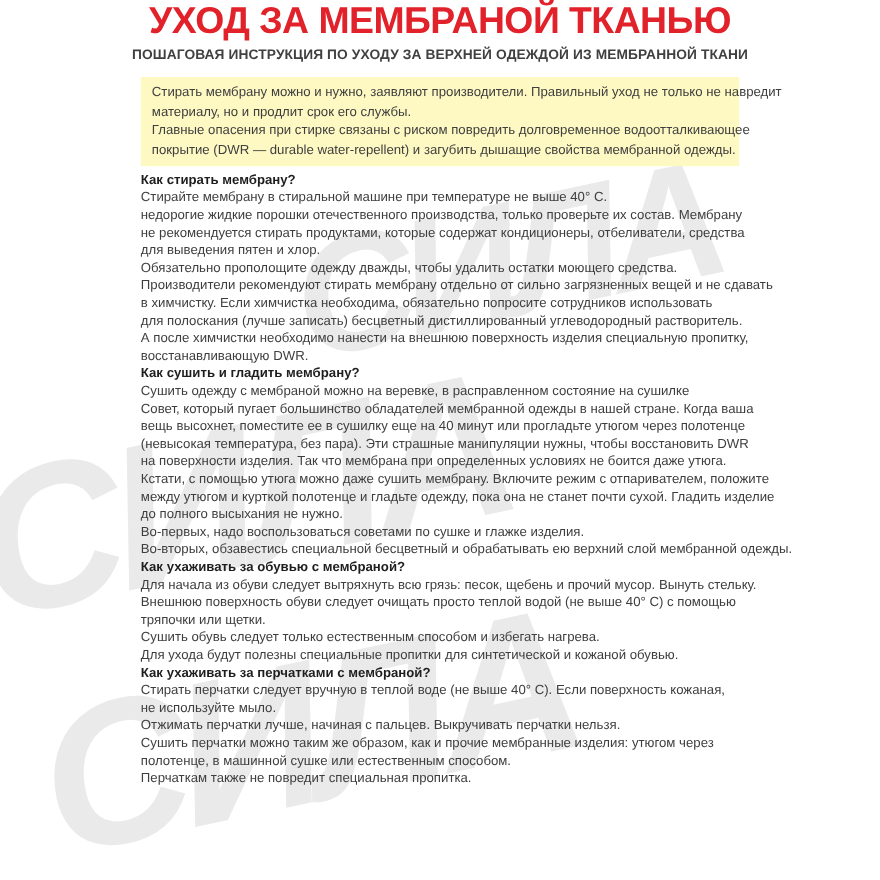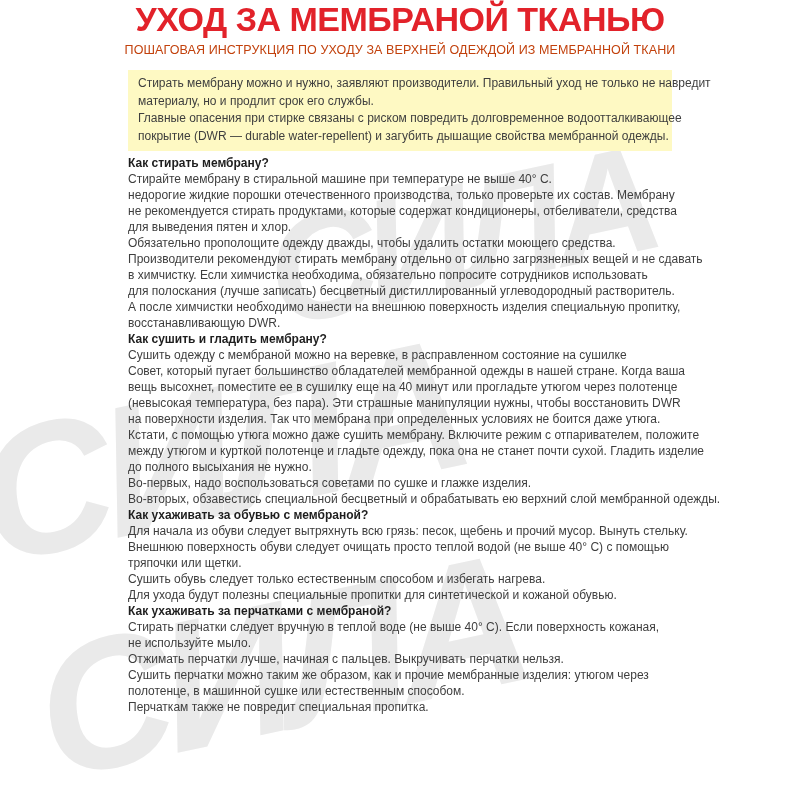--- a/index.html
+++ b/index.html
@@ -34,22 +34,22 @@
     margin: 0;
     font-size: 34px;
     line-height: 38px;
     font-weight: bold;
     letter-spacing: -0.5px;
     color: #e2222a;
   }
   .doc-subtitle {
     margin: 5px 0 0 0;
     font-size: 12.5px;
-    font-weight: normal;
-    color: #c2410c;
+    font-weight: bold;
+    color: #404040;
     letter-spacing: 0.1px;
   }
 
   .content {
     margin: 13px 128px 0 128px;
     width: 544px;
   }
   .intro-box {
     background: #fef9c3;
     padding: 5px 10px 6px 10px;

